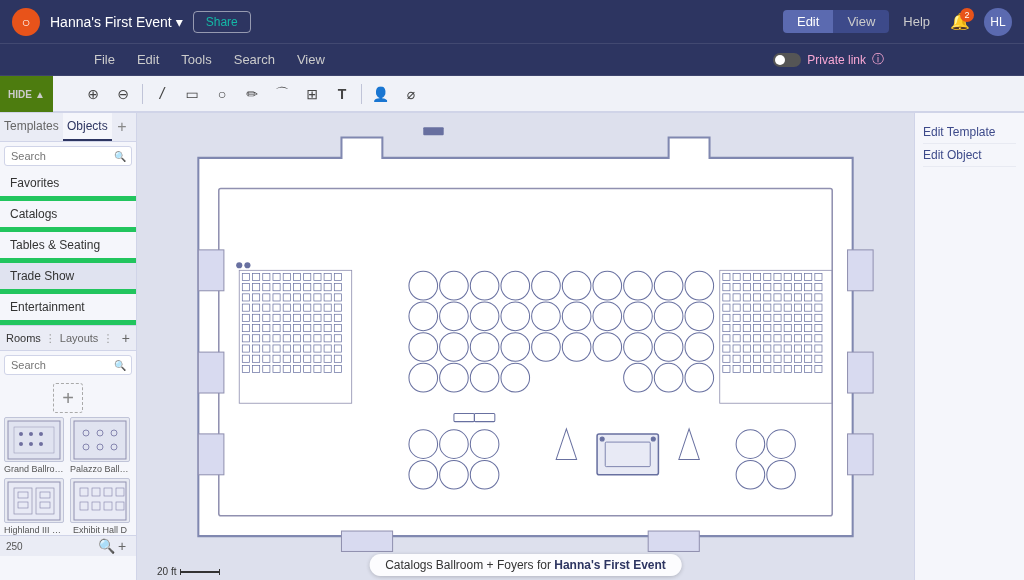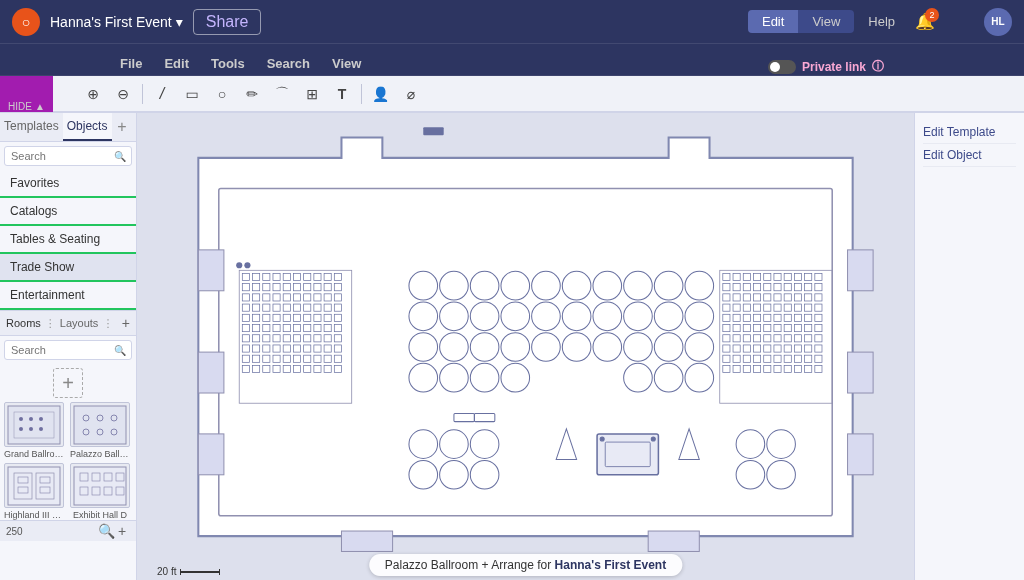--- a/index.html
+++ b/index.html
@@ -15,21 +15,21 @@
       width: 28px; height: 28px; background: #e8531a; border-radius: 50%;
       display: flex; align-items: center; justify-content: center;
       font-weight: bold; font-size: 14px; color: white; flex-shrink: 0;
     }
     .event-title {
       font-size: 14px; font-weight: 500; color: #fff;
       display: flex; align-items: center; gap: 4px; cursor: pointer;
     }
     .share-btn {
       background: transparent; border: 1px solid rgba(255,255,255,0.5);
-      color: #c4b5fd; padding: 3px 12px; border-radius: 4px; font-size: 16px;
+      color: #14b8a6; padding: 3px 12px; border-radius: 4px; font-size: 12px;
       cursor: pointer;
     }
     .navbar-right {
       margin-left: auto; display: flex; align-items: center; gap: 8px;
     }
     .edit-view-toggle {
       display: flex; border-radius: 4px; overflow: hidden;
     }
     .toggle-btn {
       padding: 4px 14px; font-size: 13px; cursor: pointer; border: none;
@@ -45,32 +45,30 @@
     }
     .notif-badge {
       position: absolute; top: -2px; right: 2px;
       background: #e8531a; color: white; border-radius: 50%;
       font-size: 9px; width: 14px; height: 14px;
       display: flex; align-items: center; justify-content: center;
     }
     .avatar {
       width: 28px; height: 28px; border-radius: 50%;
       background: #5b6ab0; display: flex; align-items: center;
-      justify-content: center; font-size: 10px; font-weight: 700;
+      justify-content: center; font-size: 12px; font-weight: 400;
       cursor: pointer;
-      margin-left: 35px;
     }
 
     
     .menu-bar {
-      display: flex; align-items: flex-end; height: 32px;
-      background: #2d3561; padding: 0 140px 0 110px;
+      display: flex; align-items: center; height: 32px;
+      background: #2d3561; padding: 0 140px 0 84px;
       border-bottom: 1px solid rgba(255,255,255,0.08);
       gap: 2px;
-      font-weight: bold;
     }
     .menu-item {
       color: #ccc; font-size: 13px; padding: 4px 10px;
       cursor: pointer; border-radius: 3px;
     }
     .menu-right {
       margin-left: auto; display: flex; align-items: center; gap: 6px; font-size: 12px; color: #f9a8d4;
     }
     .private-toggle {
       width: 28px; height: 14px; background: #555; border-radius: 7px; position: relative; cursor: pointer;
@@ -100,21 +98,21 @@
 
     
     .left-sidebar {
       width: 137px; background: #f5f6fb; display: flex; flex-direction: column;
       border-right: 1px solid #d0d4e8; flex-shrink: 0; overflow: hidden;
     }
     .sidebar-tabs {
       display: flex; background: #eaecf5; border-bottom: 1px solid #d0d4e8;
     }
     .sidebar-tab {
-      flex: 1; text-align: left; padding: 6px 4px; font-size: 12px;
+      flex: 1; text-align: center; padding: 6px 4px; font-size: 12px;
       cursor: pointer; color: #666;
     }
     .sidebar-tab.active { background: #f5f6fb; color: #2d3561; font-weight: 500; border-bottom: 2px solid #2d3561; }
     .sidebar-add-btn {
       width: 20px; height: 20px; background: transparent; border: none;
       color: #888; font-size: 16px; cursor: pointer; margin: 4px 4px 4px auto;
       display: flex; align-items: center; justify-content: center;
     }
     .sidebar-search {
       margin: 4px; position: relative;
@@ -122,21 +120,21 @@
     .sidebar-search input {
       width: 100%; padding: 3px 20px 3px 6px; border: 1px solid #d0d4e8;
       border-radius: 3px; font-size: 11px; background: #fff; color: #333;
     }
     .sidebar-search-icon {
       position: absolute; right: 5px; top: 50%; transform: translateY(-50%);
       color: #999; font-size: 10px;
     }
     .sidebar-section {
       padding: 6px 10px; font-size: 12px; color: #333; cursor: pointer;
-      border-bottom: 2px solid #22c55e;
+      border-bottom: 5px solid #22c55e;
     }
     .sidebar-section.active { background: #e0e3f0; font-weight: 500; }
 
     
     .rooms-panel {
       border-top: 1px solid #d0d4e8; flex: 1; display: flex; flex-direction: column;
     }
     .rooms-header {
       display: flex; align-items: center; padding: 4px 6px;
       background: #eaecf5; border-bottom: 1px solid #d0d4e8; font-size: 11px;
@@ -245,21 +243,21 @@
   <div class="menu-right">
     <div class="private-toggle">
       <div class="private-toggle-knob"></div>
     </div>
     <span>Private link</span>
     <span>ⓘ</span>
   </div>
 </div>
 
 <div style="position:relative; background:#f0f2f8; border-bottom:1px solid #d0d4e8;">
-  <div style="position:absolute;left:0;top:0;height:36px;background:#a21caf;color:#ccc;font-size:10px;padding:0 8px;display:flex;align-items:flex-end;gap:3px;z-index:10;cursor:pointer;">
+  <div style="position:absolute;left:0;top:0;height:36px;background:#4d7c0f;color:#ccc;font-size:10px;padding:0 8px;display:flex;align-items:center;gap:3px;z-index:10;cursor:pointer;font-weight:bold;">
     <span>HIDE</span>
     <span>▲</span>
   </div>
   <div class="toolbar" style="padding-left:80px;">
     <button class="tool-btn">⊕</button>
     <button class="tool-btn">⊖</button>
     <div class="tool-separator"></div>
     <button class="tool-btn" style="font-style:italic;font-size:16px;">/</button>
     <button class="tool-btn">▭</button>
     <button class="tool-btn">○</button>
@@ -707,21 +705,21 @@
         <rect x="330" y="280" width="20" height="8" rx="1" fill="none" stroke="#6870a0" stroke-width="1"></rect>
       </g>
     </svg>
 
     <div class="scale-bar">
       <span>20 ft</span>
       <div class="scale-line"></div>
     </div>
 
     <div class="bottom-info">
-      <span>Palazzo Ballroom + Arrange</span>
+      <span>Catalogs Ballroom + Foyers</span>
       <span>for</span>
       <strong>Hanna's First Event</strong>
     </div>
   </div>
 
   <div class="right-panel">
     <div class="right-panel-item">Edit Template</div>
     <div class="right-panel-item">Edit Object</div>
   </div>
 

